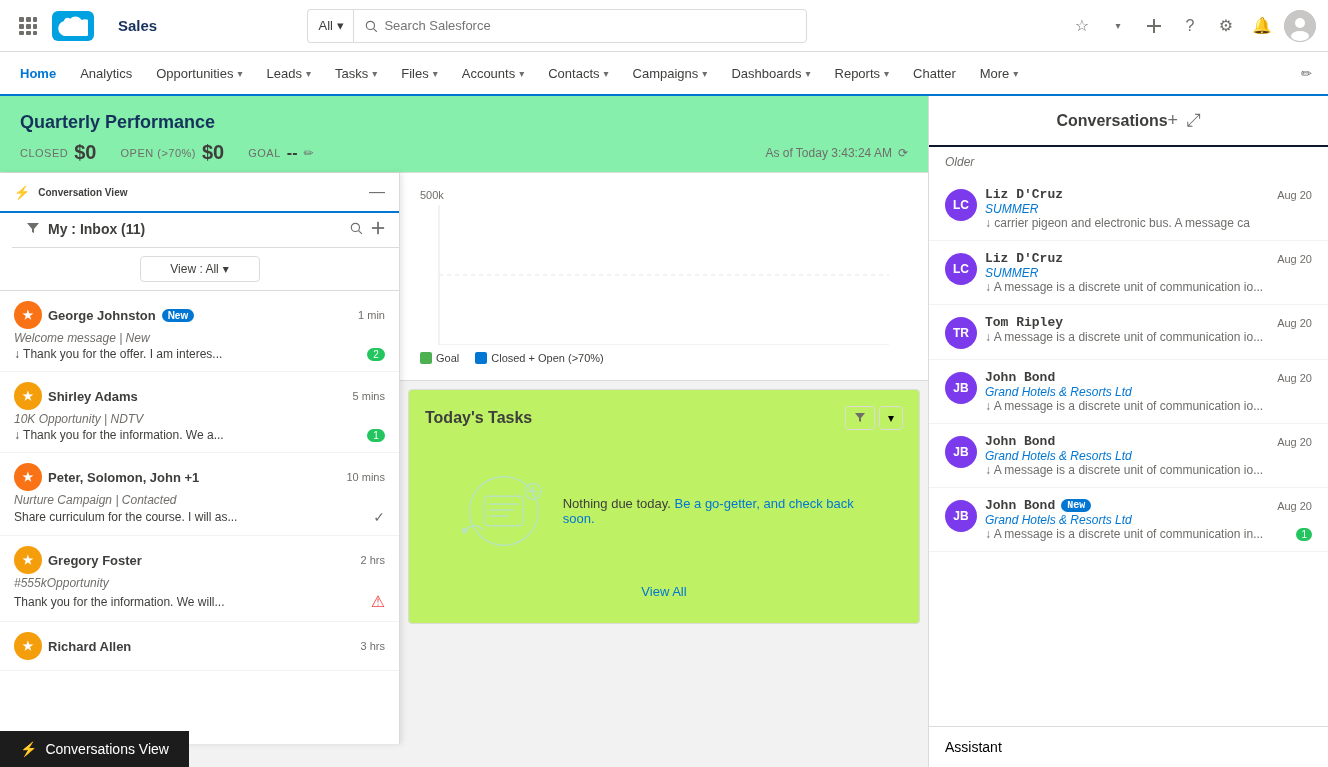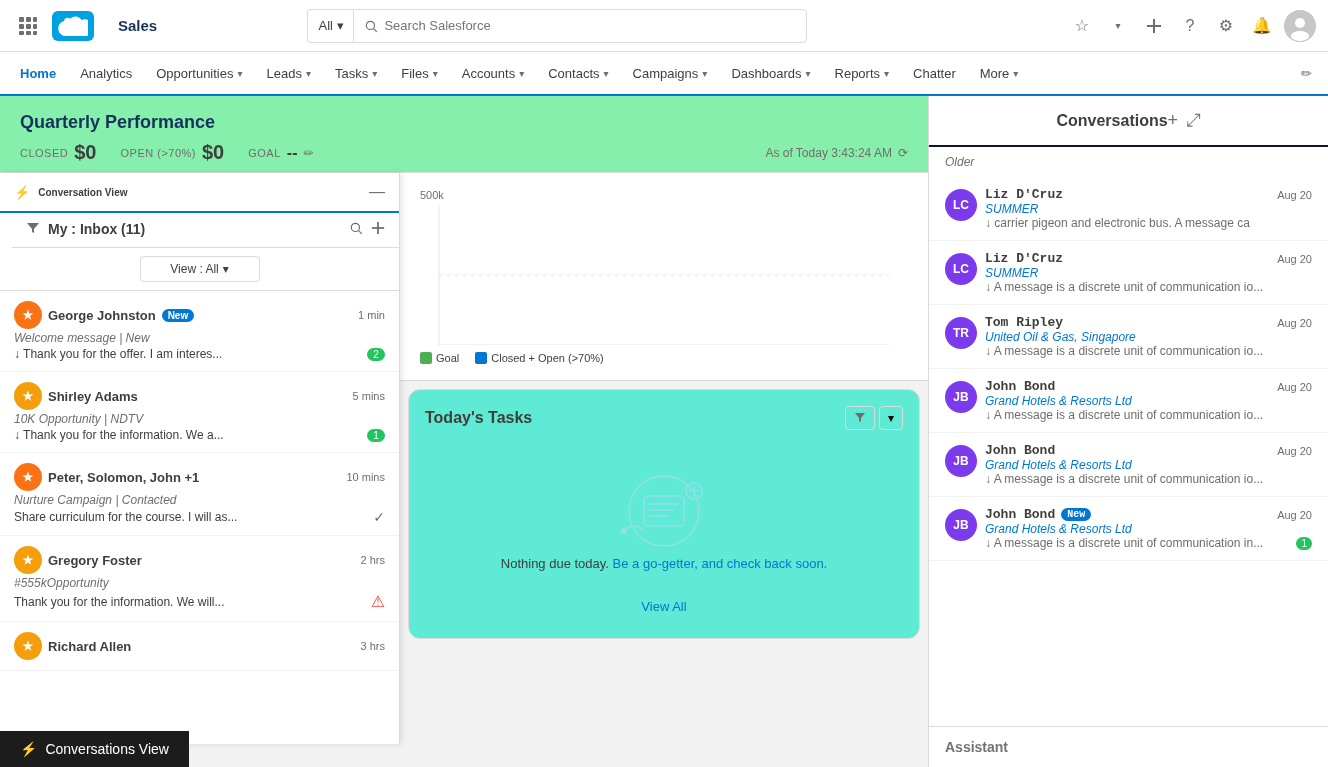--- a/index.html
+++ b/index.html
@@ -66,25 +66,25 @@
     .conv-time { font-size: 11px; color: #706e6b; }
     .conv-subject { font-size: 12px; font-style: italic; color: #706e6b; }
     .conv-preview { font-size: 12px; color: #3e3e3c; display: flex; align-items: center; justify-content: space-between; }
     .conv-preview-text { max-width: 280px; overflow: hidden; text-overflow: ellipsis; white-space: nowrap; }
     .conv-count { background: #22c55e; color: #fff; font-size: 10px; padding: 1px 5px; border-radius: 10px; min-width: 18px; text-align: center; }
     .avatar-star { background: #f59e0b; width: 28px; height: 28px; border-radius: 50%; display: flex; align-items: center; justify-content: center; color: #fff; font-size: 12px; flex-shrink: 0; }
     .avatar-star.orange { background: #f97316; }
     .avatar-star.yellow { background: #f59e0b; }
 
     
-    .tasks-section { background: #5eead4; margin: 8px; border-radius: 12px; border: 1px solid #dddbda; padding: 16px; }
+    .tasks-section { background: #bef264; margin: 8px; border-radius: 4px; border: 1px solid #dddbda; padding: 16px; }
     .tasks-header { display: flex; align-items: center; justify-content: space-between; margin-bottom: 16px; }
     .tasks-title { font-size: 16px; font-weight: 600; }
     .tasks-actions { display: flex; gap: 4px; }
-    .tasks-empty { display: flex; flex-direction: column; align-items: center; padding: 20px; }
+    .tasks-empty { display: flex; flex-direction: row; align-items: center; padding: 20px; }
     .tasks-empty-link { color: #0176d3; text-decoration: none; cursor: pointer; }
     .view-all-link { display: block; text-align: center; color: #0176d3; font-size: 13px; padding: 8px; cursor: pointer; }
 
     
     .right-conv-header { padding: 14px 16px; border-bottom: 2px solid #0f172a; display: flex; align-items: center; justify-content: center; }
     .right-conv-title { font-size: 16px; font-weight: 600; }
     .right-conv-actions { display: flex; gap: 8px; }
     .right-conv-btn { background: none; border: none; cursor: pointer; color: #706e6b; font-size: 18px; }
     .conv-older-label { padding: 8px 16px; font-size: 12px; color: #706e6b; font-style: italic; }
     .right-conv-list { overflow-y: auto; flex: 1; }
@@ -99,21 +99,21 @@
     .right-conv-item-inner { flex: 1; }
     .right-conv-row { display: flex; align-items: flex-start; }
     .right-conv-new-badge { background: #0176d3; color: #fff; font-size: 10px; padding: 1px 6px; border-radius: 10px; }
 
     .right-conv-footer { padding: 8px 16px; border-top: 1px solid #dddbda; display: flex; align-items: center; justify-content: flex-end; gap: 4px; }
     .right-conv-footer-text { font-size: 12px; color: #706e6b; margin-right: 8px; }
     .right-conv-nav { background: none; border: 1px solid #dddbda; border-radius: 4px; width: 28px; height: 28px; display: flex; align-items: center; justify-content: center; cursor: pointer; color: #706e6b; }
 
     
     .assistant-section { padding: 12px 16px; border-top: 1px solid #dddbda; }
-    .assistant-title { font-size: 14px; font-weight: 700; color: #737373; }
+    .assistant-title { font-size: 14px; font-weight: 400; color: #000000; }
 
     
     .bottom-bar { position: fixed; bottom: 0; left: 0; background: #1c1c1c; color: #fff; padding: 10px 20px; display: flex; align-items: center; gap: 8px; cursor: pointer; font-size: 14px; z-index: 100; }
     .bottom-lightning { color: #f59e0b; }
 
     
     .task-illustration { width: 120px; height: 90px; opacity: 0.6; }
   </style>
 </head>
 <body>
@@ -479,21 +479,20 @@
       </div>
 
       <div class="right-conv-item">
         <div class="right-conv-row">
           <div class="right-avatar">TR</div>
           <div class="right-conv-item-inner">
             <div class="right-conv-top">
               <span class="right-conv-sender">Tom Ripley</span>
               <span class="right-conv-date">Aug 20</span>
             </div>
-            <div class="right-conv-sub">United Oil &amp; Gas, Singapore</div>
             <div class="right-conv-preview">
               <span>↓ A message is a discrete unit of communication io...</span>
             </div>
           </div>
         </div>
       </div>
 
       <div class="right-conv-item">
         <div class="right-conv-row">
           <div class="right-avatar">JB</div>

